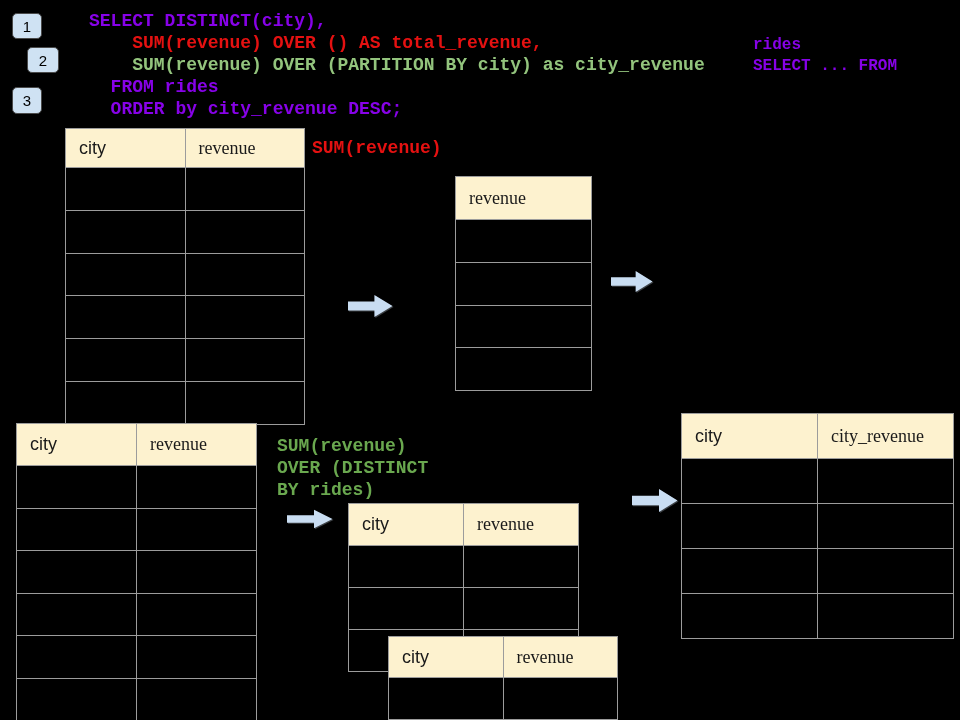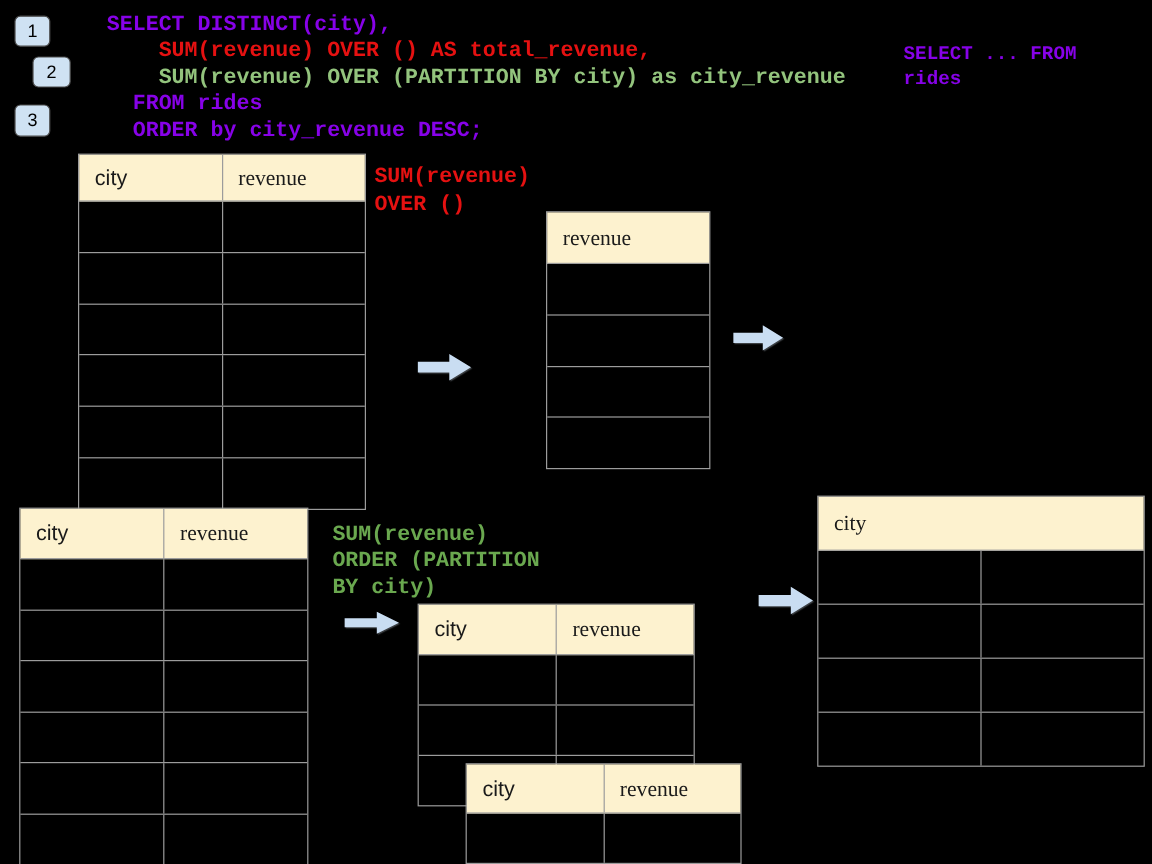--- a/index.html
+++ b/index.html
@@ -45,25 +45,25 @@
 <body>
 
 <div id="stage">
 
   <div class="badge" style="left:12px;top:13px;width:28px;height:24px;">1</div>
   <div class="badge" style="left:27px;top:47px;width:30px;height:24px;">2</div>
   <div class="badge" style="left:12px;top:87px;width:28px;height:25px;">3</div>
 
   <div class="mono sql-code"><div style="color: rgb(135, 2, 232);">SELECT DISTINCT(city),</div><div style="color: rgb(229, 17, 17);">    SUM(revenue) OVER () AS total_revenue,</div><div style="color: rgb(147, 196, 125);">    SUM(revenue) OVER (PARTITION BY city) as city_revenue</div><div style="color: rgb(135, 2, 232);">  FROM rides</div><div style="color: rgb(135, 2, 232);">  ORDER by city_revenue DESC;</div></div>
 
-  <div class="mono side-note" style="color: rgb(135, 2, 232);"><div>SELECT ... FROM</div><div>rides</div></div>
-
-  <div class="mono lbl-total" style="color: rgb(229, 17, 17);"><div>SUM(revenue)</div><div>OVER ()</div></div>
-
-  <div class="mono lbl-part" style="color: rgb(106, 168, 79);"><div>SUM(revenue)</div><div>ORDER (PARTITION</div><div>BY city)</div></div>
+  <div class="mono side-note" style="color: rgb(135, 2, 232);"><div>rides</div><div>SELECT ... FROM</div></div>
+
+  <div class="mono lbl-total" style="color: rgb(229, 17, 17);"><div>SUM(revenue)</div></div>
+
+  <div class="mono lbl-part" style="color: rgb(106, 168, 79);"><div>SUM(revenue)</div><div>OVER (DISTINCT</div><div>BY rides)</div></div>
 
   <div class="tbl" style="left:65px;top:128px;width:238px;--hh:38px;--rh:41.8px;">
       <div class="thead">
         <div class="th">city</div>
         <div class="th">revenue</div>
       </div>
       <div class="tr">
         <div class="td"></div>
         <div class="td"></div>
       </div>
@@ -164,20 +164,21 @@
       </div>
       <div class="tr">
         <div class="td"></div>
         <div class="td"></div>
       </div>
     </div>
 
   <div class="tbl" style="left:681px;top:413px;width:271px;--hh:44px;--rh:44px;">
       <div class="thead">
         <div class="th">city</div>
+        <div class="th">city_revenue</div>
       </div>
       <div class="tr">
         <div class="td"></div>
         <div class="td"></div>
       </div>
       <div class="tr">
         <div class="td"></div>
         <div class="td"></div>
       </div>
       <div class="tr">

